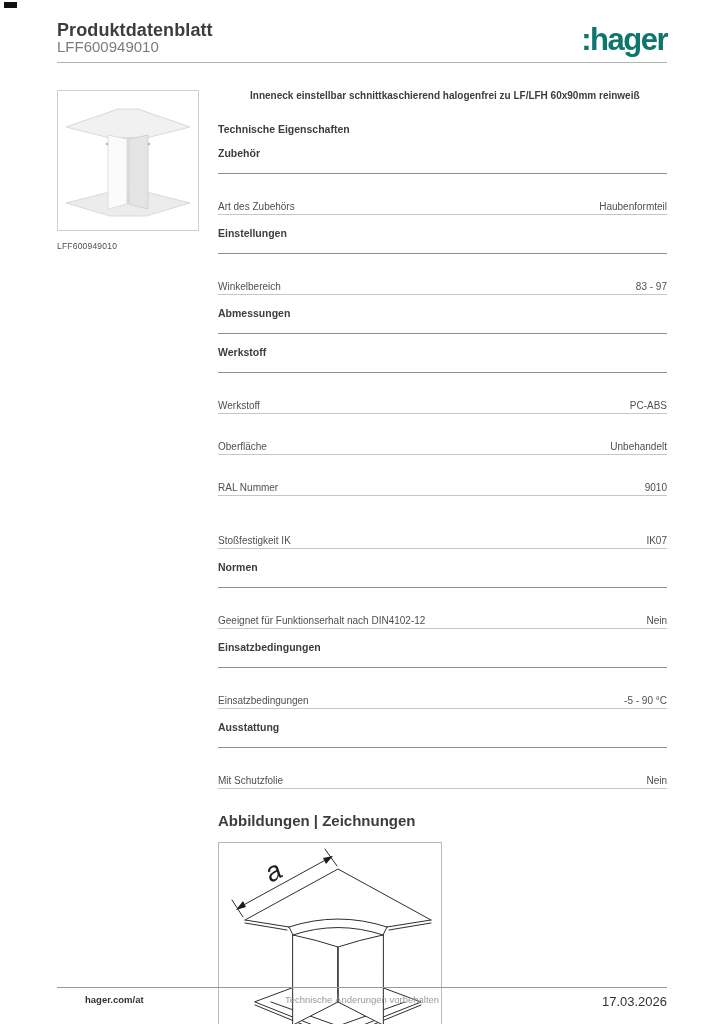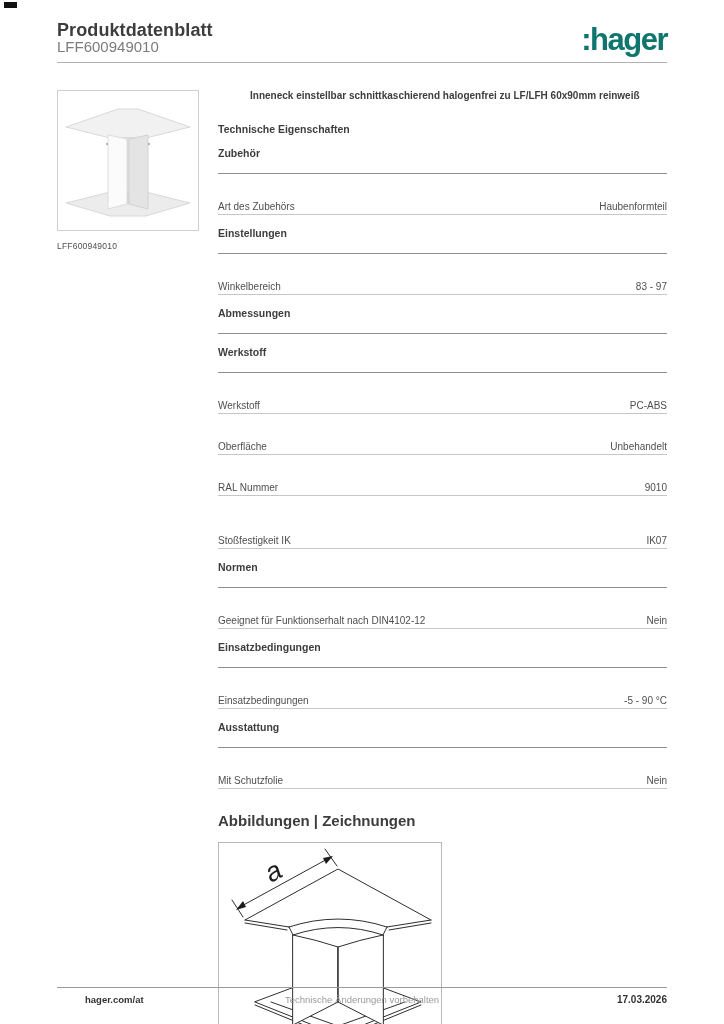--- a/index.html
+++ b/index.html
@@ -33,21 +33,21 @@
   .row .val { text-align:right; white-space:nowrap; padding-left:12px;margin-top:24px; }
 
   .draw-h { margin-top:23px; font-size:15px; font-weight:bold; color:#3d3d3d; }
   .draw-box { margin-top:13px; width:224px; height:223px; border:1px solid #b8b8b8; background:#fff; }
   .draw-box svg { display:block; }
 
   
   .ftr-rule { position:absolute; left:57px; top:987px; width:610px; height:1px; background:#9a9a9a; }
   .ftr-left  { position:absolute; left:57px;  top:994px; font-size:9.5px; font-weight:bold; color:#333;margin-left:28px; }
   .ftr-center{ position:absolute; left:0; right:0; top:994px; text-align:center; font-size:9.5px; color:#9a9a9a; }
-  .ftr-right { position:absolute; right:57px; top:994px; font-size:10px; font-weight:bold; color:#333; }
+  .ftr-right { position:absolute; right:57px; top:994px; font-size:13px; font-weight:normal; color:#333; }
 
   line, path, polyline { vector-effect:non-scaling-stroke; }
 </style>
 </head>
 <body>
 
 <div class="page">
 
   <div class="corner-mark"></div>
 

